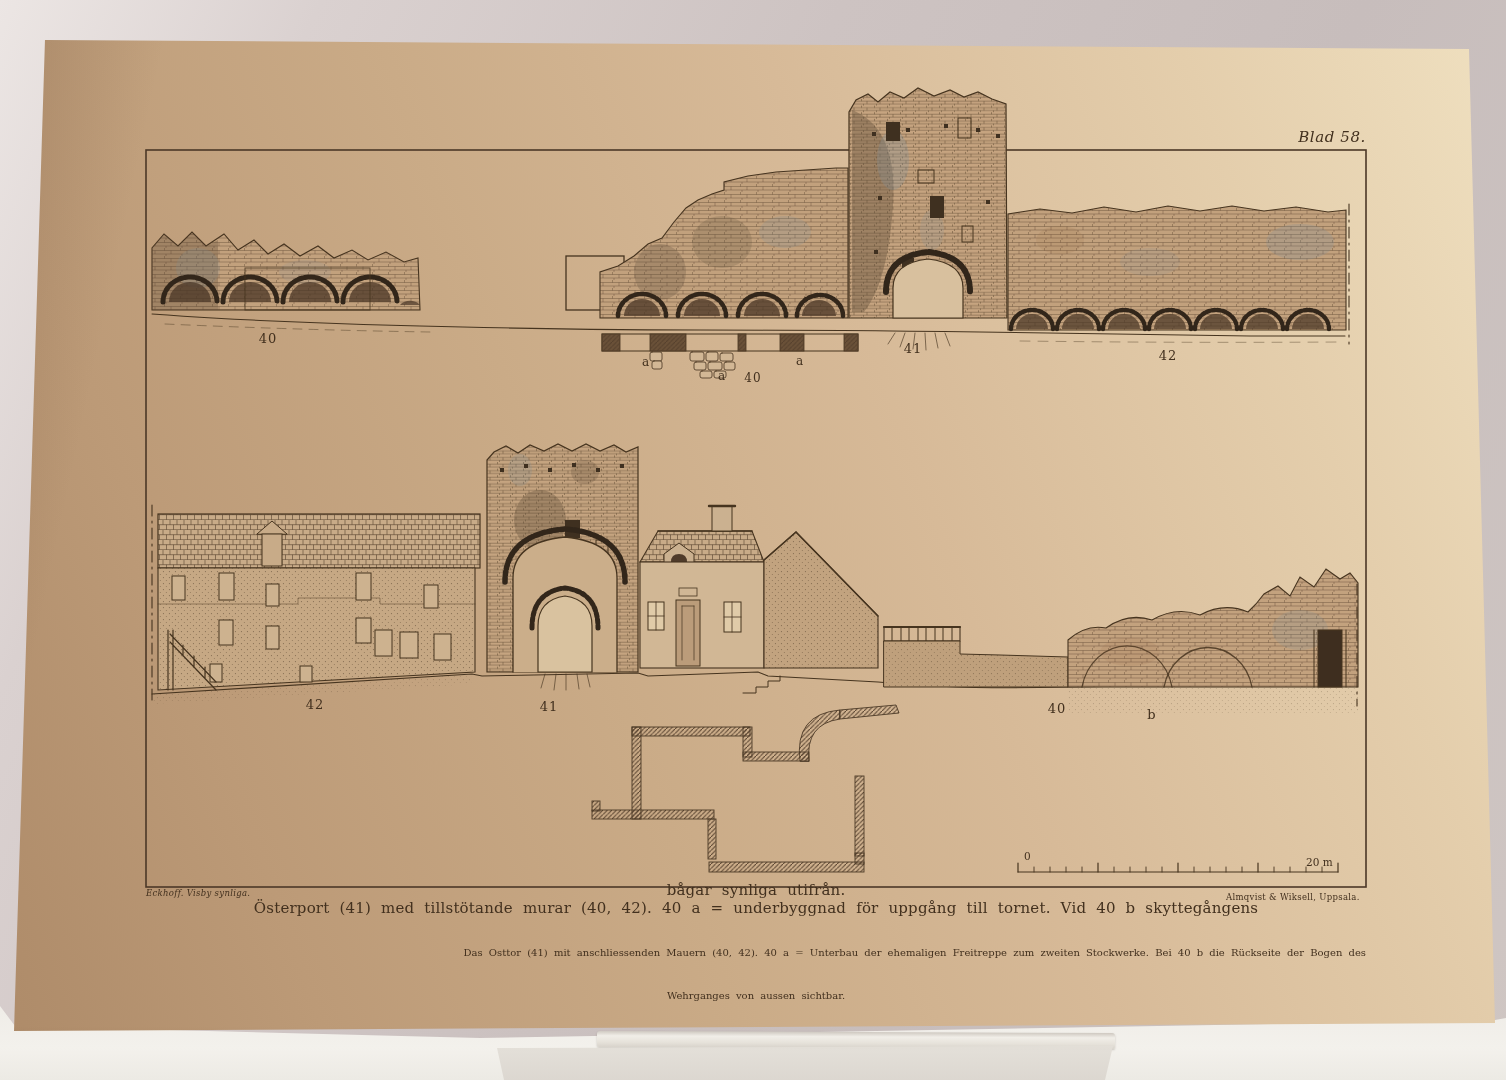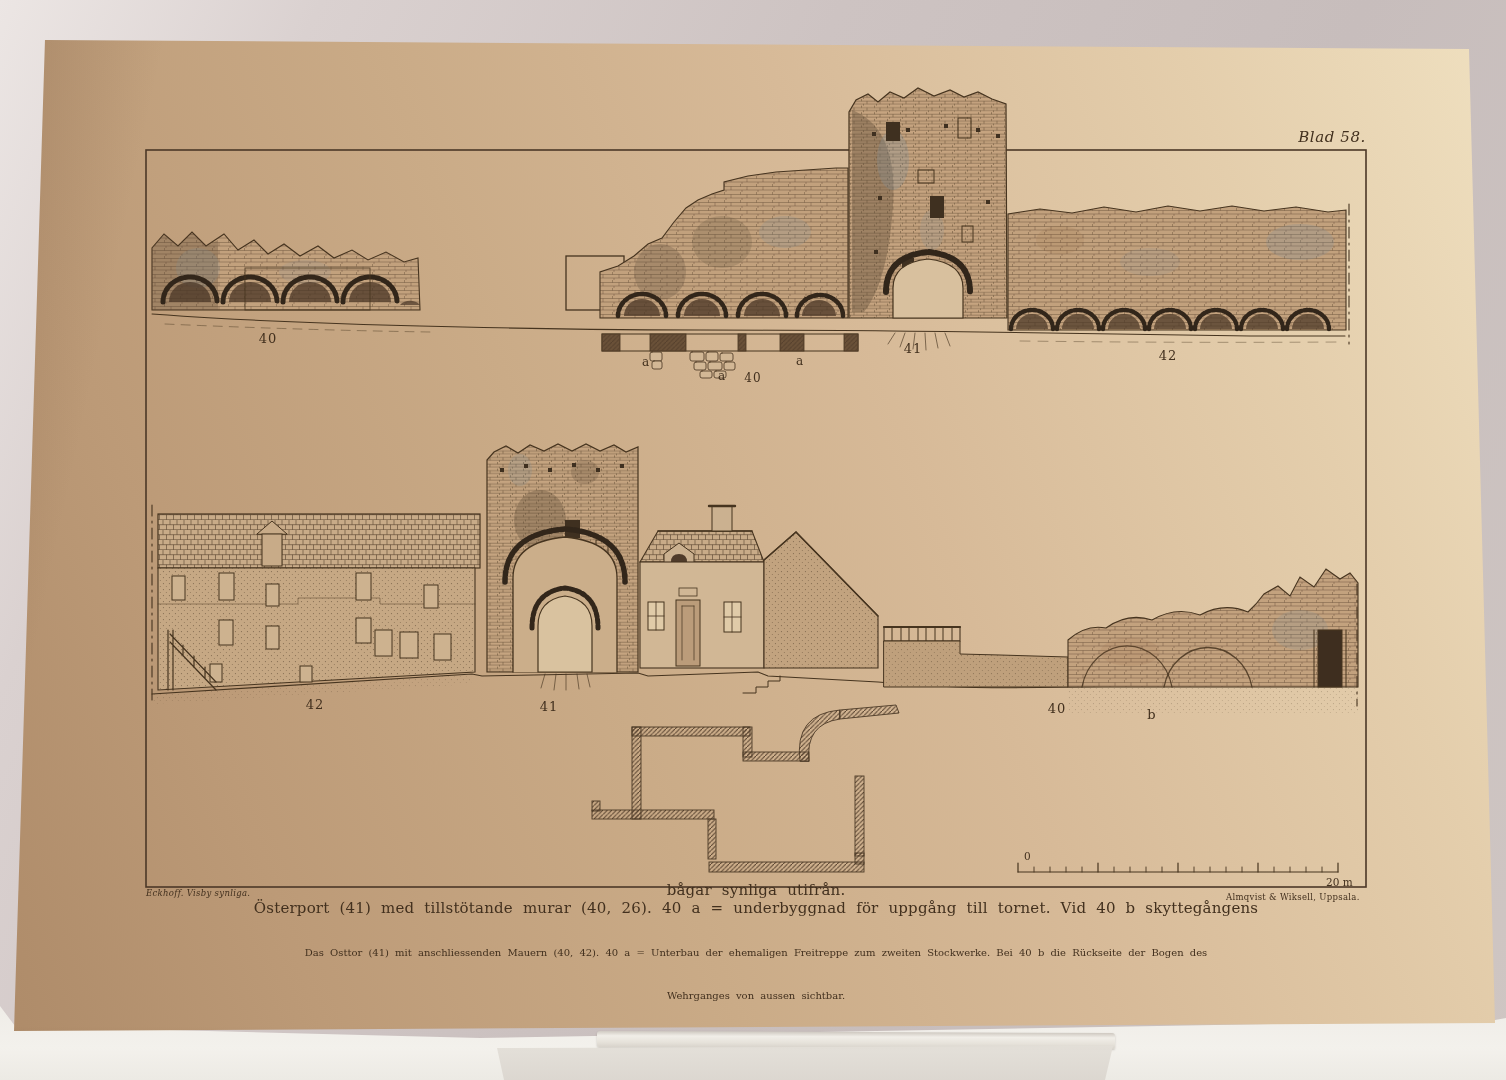--- a/index.html
+++ b/index.html
@@ -301,38 +301,38 @@
       <path d="M1018,872 H1338" stroke="#46341f" stroke-width="1.2" fill="none"></path>
       <path d="M1034,867V872M1050,867V872M1066,867V872M1082,867V872M1114,867V872M1130,867V872M1146,867V872M1162,867V872M1194,867V872M1210,867V872M1226,867V872M1242,867V872M1274,867V872M1290,867V872M1306,867V872M1322,867V872" stroke="#46341f" stroke-width="0.9" fill="none"></path>
       <path d="M1018,863V872M1098,863V872M1178,863V872M1258,863V872M1338,863V872" stroke="#46341f" stroke-width="1.2" fill="none"></path>
     </g>
   </svg>
 
   <div class="abs ink blad">Blad 58.</div>
   <div class="abs ink credit-l">Eckhoff.  Visby synliga.</div>
   <div class="abs ink credit-r">Almqvist &amp; Wiksell, Uppsala.</div>
 
-  <div class="abs ink cap cap-sv" style="top:899px;">Österport (41) med tillstötande murar (40, 26).  40 a = underbyggnad för uppgång till tornet.  Vid 40 b skyttegångens</div>
+  <div class="abs ink cap cap-sv" style="top:899px;">Österport (41) med tillstötande murar (40, 42).  40 a = underbyggnad för uppgång till tornet.  Vid 40 b skyttegångens</div>
   <div class="abs ink cap cap-sv" style="top:881px;">bågar synliga utifrån.</div>
-  <div class="abs ink cap cap-de" style="top:947px;">Das Osttor (41) mit anschliessenden Mauern (40, 42).  40 a = Unterbau der ehemaligen Freitreppe zum zweiten Stockwerke.  Bei 40 b die Rückseite der Bogen des</div>
+  <div class="abs ink cap cap-de" style="top:947px;text-align:right;">Das Osttor (41) mit anschliessenden Mauern (40, 42).  40 a = Unterbau der ehemaligen Freitreppe zum zweiten Stockwerke.  Bei 40 b die Rückseite der Bogen des</div>
   <div class="abs ink cap cap-de" style="top:990px;">Wehrganges von aussen sichtbar.</div>
 
   <span class="abs ink num" style="left:268px;top:331px;">40</span>
   <span class="abs ink num" style="left:913px;top:341px;">41</span>
   <span class="abs ink num" style="left:1168px;top:348px;">42</span>
   <span class="abs ink num" style="left:646px;top:355px;font-size:12px;">a</span>
   <span class="abs ink num" style="left:722px;top:369px;font-size:12px;">a</span>
   <span class="abs ink num" style="left:753px;top:371px;font-size:12px;">40</span>
   <span class="abs ink num" style="left:800px;top:354px;font-size:12px;">a</span>
   <span class="abs ink num" style="left:315px;top:697px;">42</span>
   <span class="abs ink num" style="left:549px;top:699px;">41</span>
   <span class="abs ink num" style="left:1057px;top:701px;">40</span>
   <span class="abs ink num" style="left:1152px;top:707px;">b</span>
 
   <span class="abs ink scl" style="left:1024px;top:850px;">0</span>
-  <span class="abs ink scl" style="left:1306px;top:876px;margin-left:20px;">20 m</span>
+  <span class="abs ink scl" style="left:1306px;top:856px;">20 m</span>
 
   <div class="abs speck" style="left:8px;top:936px;"></div>
   <div class="abs speck" style="left:530px;top:1060px;"></div>
 </div>
 
 <div class="abs" id="stand-lip"></div>
 <div class="abs" id="stand-base"></div>
 
 </body></html>

